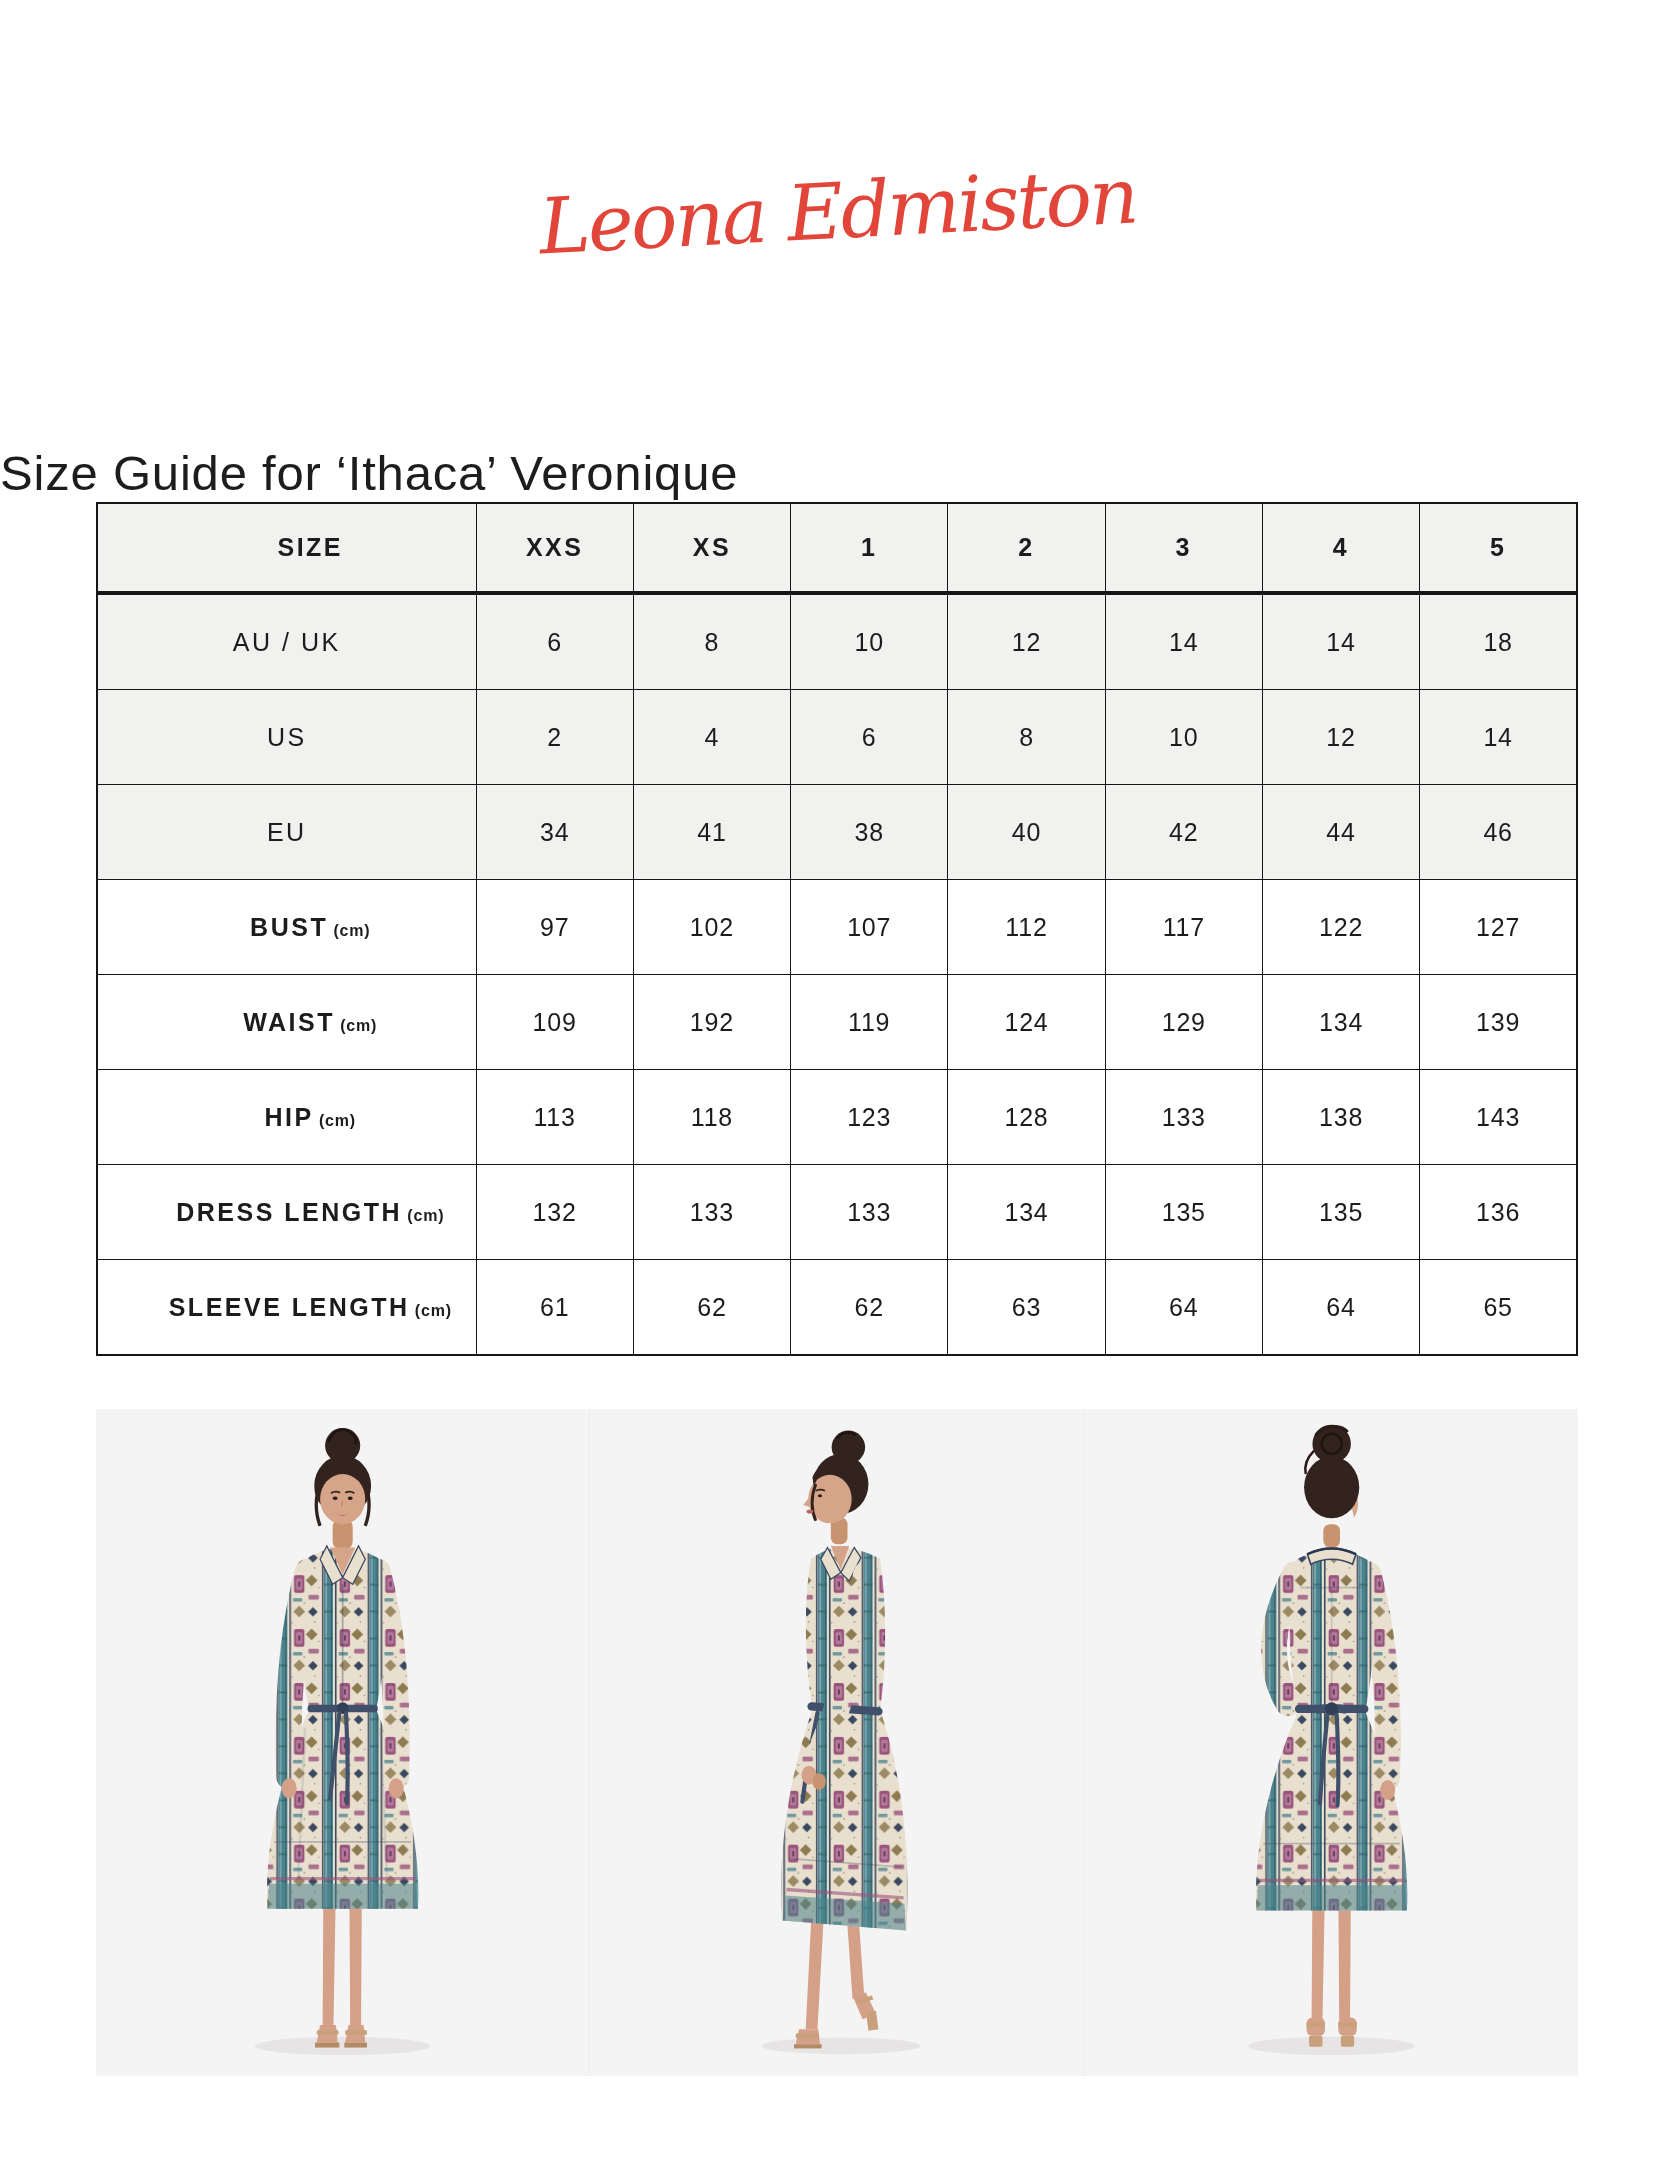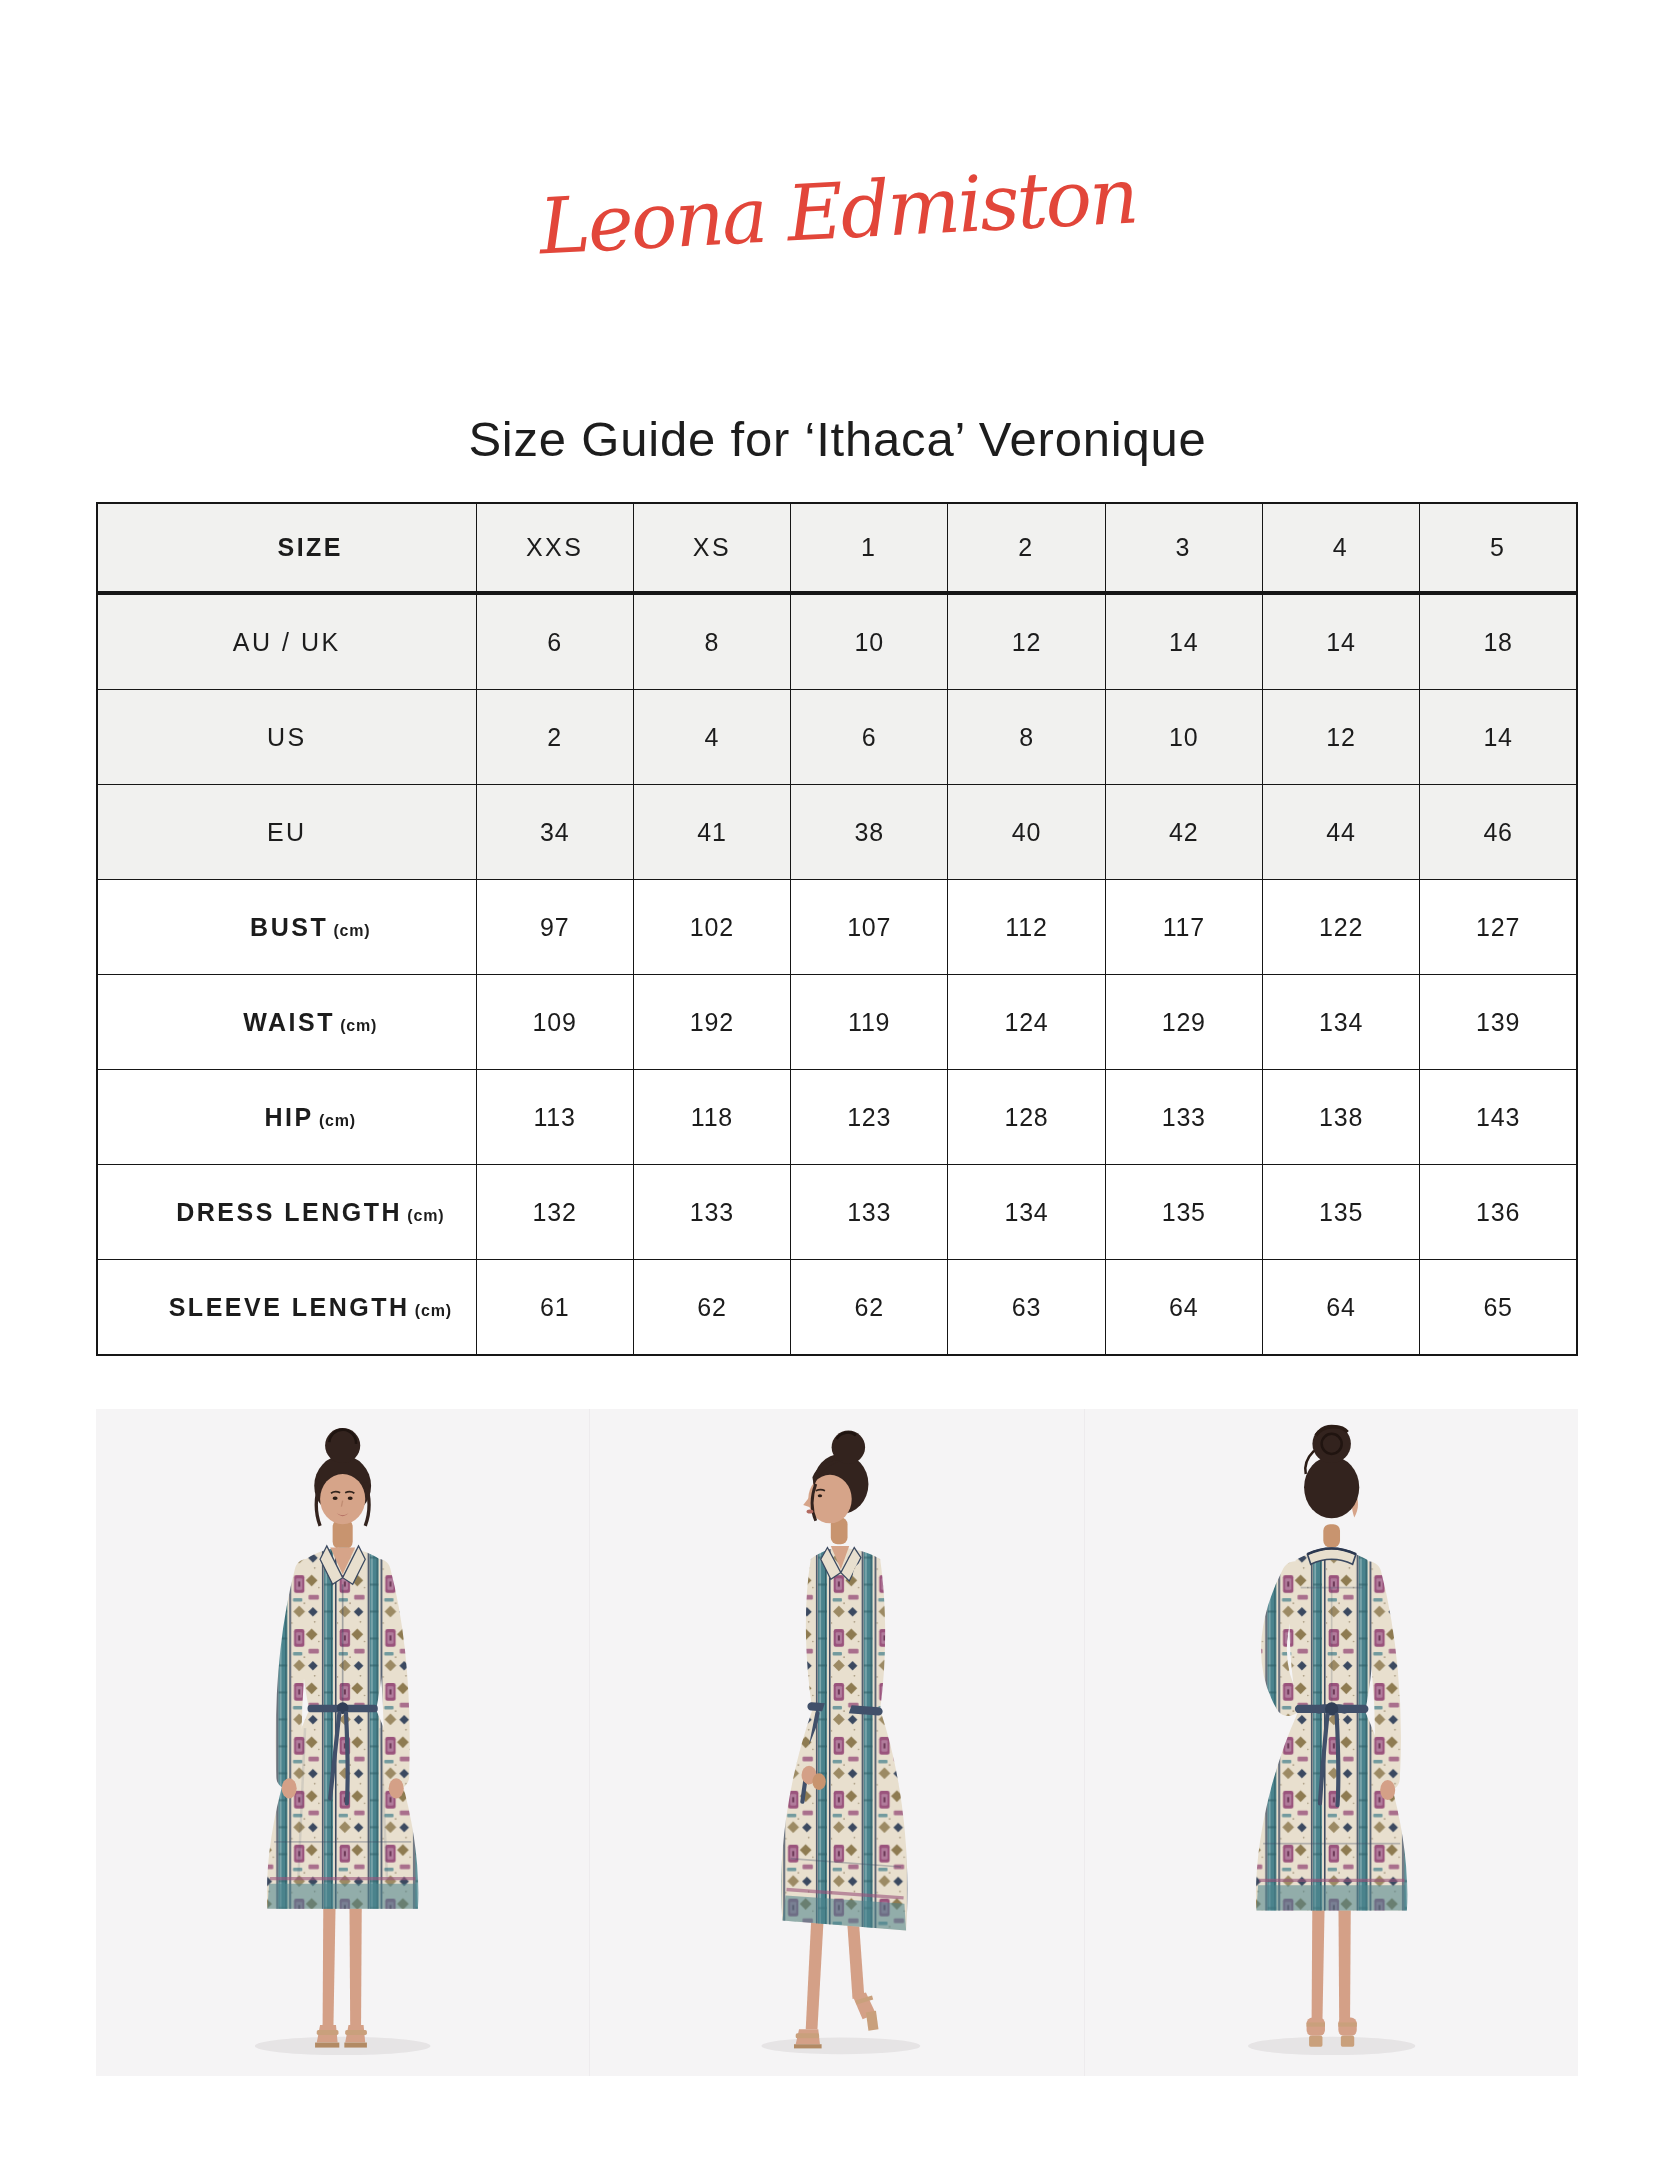--- a/index.html
+++ b/index.html
@@ -6,30 +6,30 @@
   .page{position:relative;width:1675px;height:2183px;background:#ffffff;overflow:hidden;
         font-family:"Liberation Sans",sans-serif;color:#1c1c1c;}
 
   
   .logo-wrap{position:absolute;top:107px;left:0;width:100%;height:209px;
              display:flex;align-items:center;justify-content:center;}
   .logo-text{font-family:"DejaVu Serif",serif;font-style:italic;font-weight:400;
              font-size:77px;color:#e2463a;transform:rotate(-3deg);letter-spacing:-2.5px;}
 
   
-  .page-title{position:absolute;top:378px;left:0;width:100%;text-align:center;
+  .page-title{position:absolute;top:412px;left:0;width:100%;text-align:left;
               font-size:49px;font-weight:400;color:#1d1d1d;letter-spacing:0.8px;}
 
   
   .size-table{position:absolute;left:96px;top:502px;width:1482px;
               border-collapse:collapse;table-layout:fixed;border:2.5px solid #161616;}
   .size-table th,.size-table td{border:1.7px solid #161616;height:94px;padding:0;
               text-align:center;vertical-align:middle;font-weight:400;font-size:25px;
               letter-spacing:0.8px;color:#1c1c1c;background:#ffffff;}
-  .size-table thead th{height:87px;font-weight:400;letter-spacing:2.5px;border-bottom-width:4.2px;}
+  .size-table thead th{height:87px;font-weight:700;letter-spacing:2.5px;border-bottom-width:4.2px;}
   .size-table tr.shaded th,.size-table tr.shaded td{background:#f1f1ef;}
   .size-table th.lbl{letter-spacing:2.5px;}
   .size-table th.lbl.strong{font-weight:700;padding-left:47px;}
   .size-table th.lbl .unit{font-weight:700;font-size:16px;letter-spacing:0.8px;}
   .size-table th.lbl:not(.strong) .unit{font-weight:400;}
 
   
   .photos{position:absolute;left:96px;top:1409px;width:1482px;height:667px;display:flex;}
   .photo{flex:1 1 0;background:#f5f4f5;position:relative;}
   .photo+.photo{border-left:1.7px solid #edebed;}

